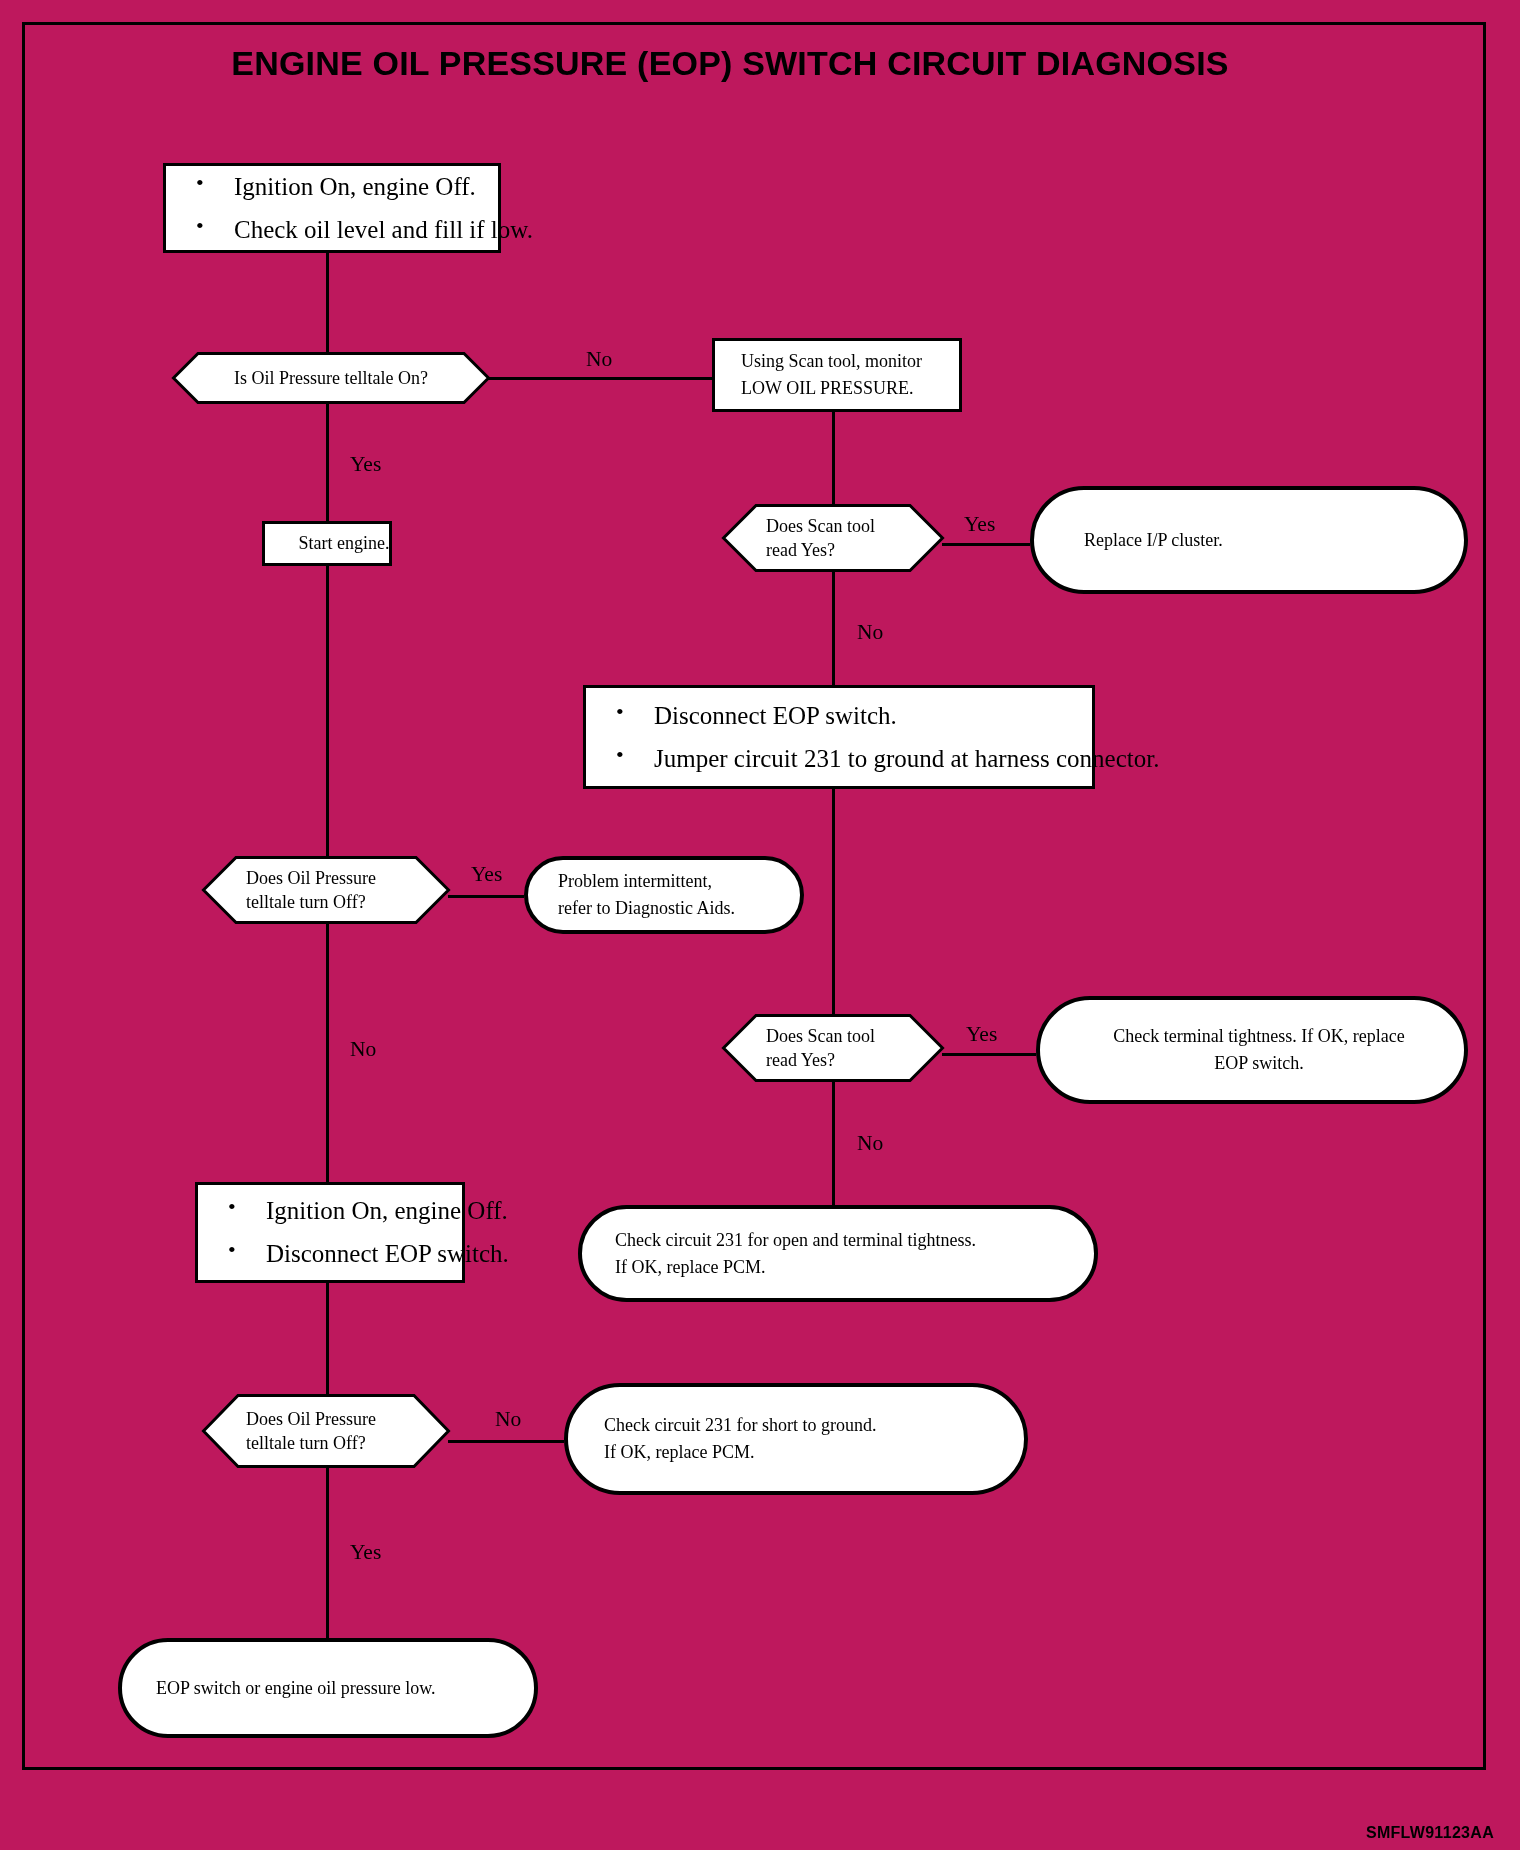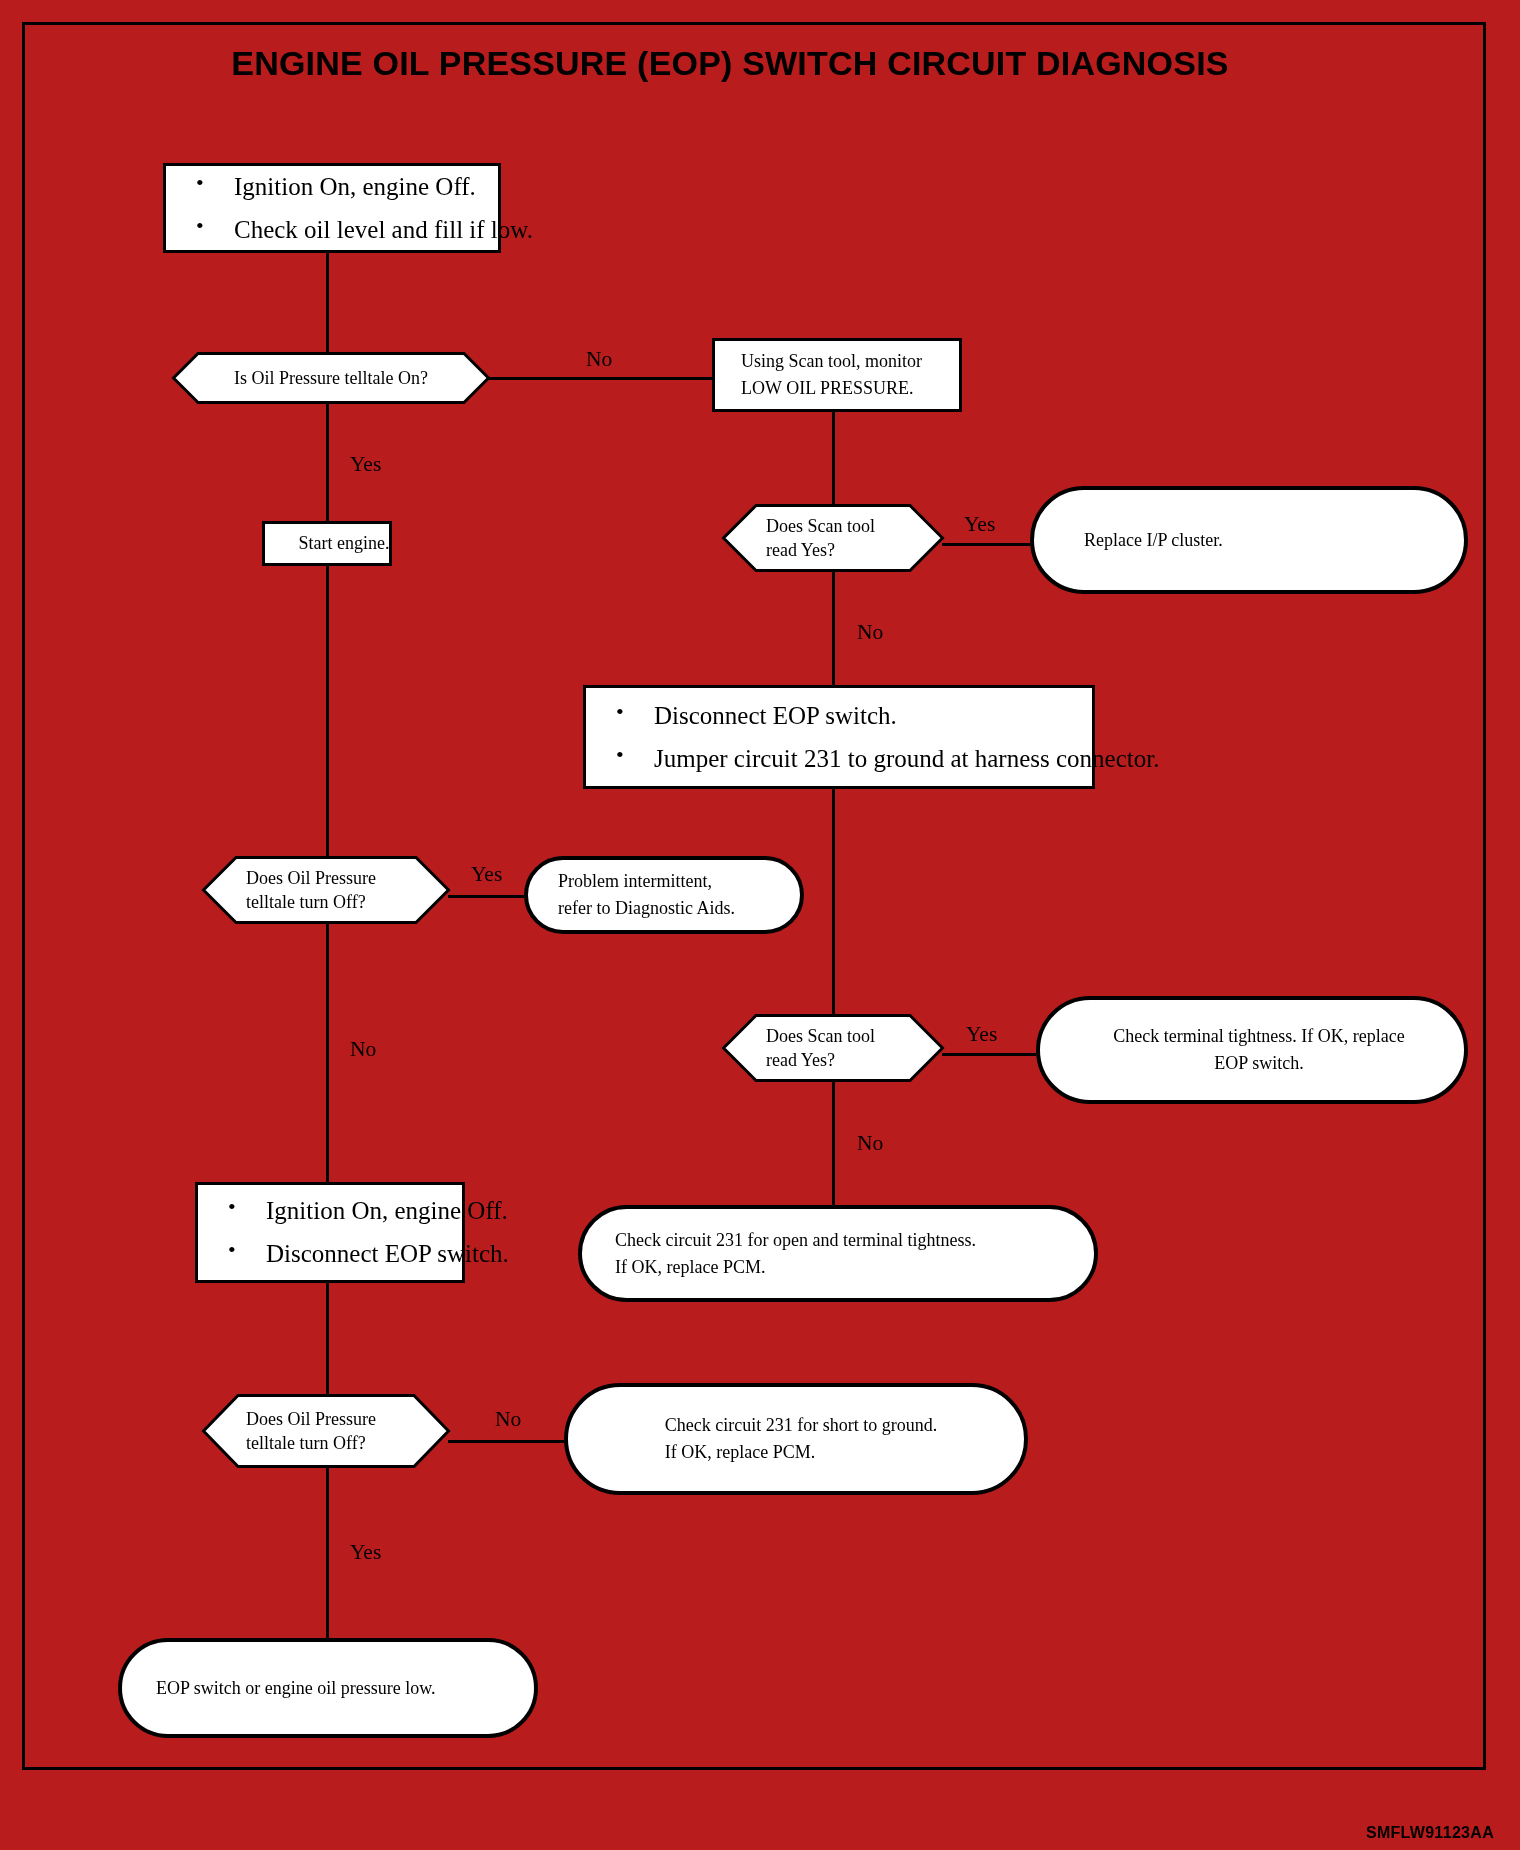--- a/index.html
+++ b/index.html
@@ -8,21 +8,21 @@
     background: #ffffff;
   }
   body {
     font-family: "Liberation Serif", "DejaVu Serif", serif;
     color: #000000;
   }
   #page {
     position: relative;
     width: 1520px;
     height: 1850px;
-    background: #b91c1c;
+    background: #be185d;
     overflow: hidden;
   }
   
   #frame {
     position: absolute;
     left: 22px;
     top: 22px;
     width: 1464px;
     height: 1748px;
     border: 3px solid #000;
@@ -293,21 +293,21 @@
   <div class="hex" style="left:202px; top:1394px; width:248px; height:74px;">
     <svg width="248" height="74" viewBox="0 0 248 74">
       <polygon points="36,1.5 212,1.5 246.5,37 212,72.5 36,72.5 1.5,37" fill="#ffffff" stroke="#000000" stroke-width="3"></polygon>
     </svg>
     <div class="htext lefty">
       <div class="line">Does Oil Pressure</div>
       <div class="line">telltale turn Off?</div>
     </div>
   </div>
 
-  <div class="node term" style="left:564px; top:1383px; width:464px; height:112px;align-items:center;">
+  <div class="node term" style="left:564px; top:1383px; width:464px; height:112px;">
     <div class="body" style="padding-left:36px;">
       <div class="line">Check circuit 231 for short to ground.</div>
       <div class="line">If OK, replace PCM.</div>
     </div>
   </div>
 
   <div class="node term" style="left:118px; top:1638px; width:420px; height:100px;">
     <div class="body" style="padding-left:34px;">
       <div class="line">EOP switch or engine oil pressure low.</div>
     </div>

